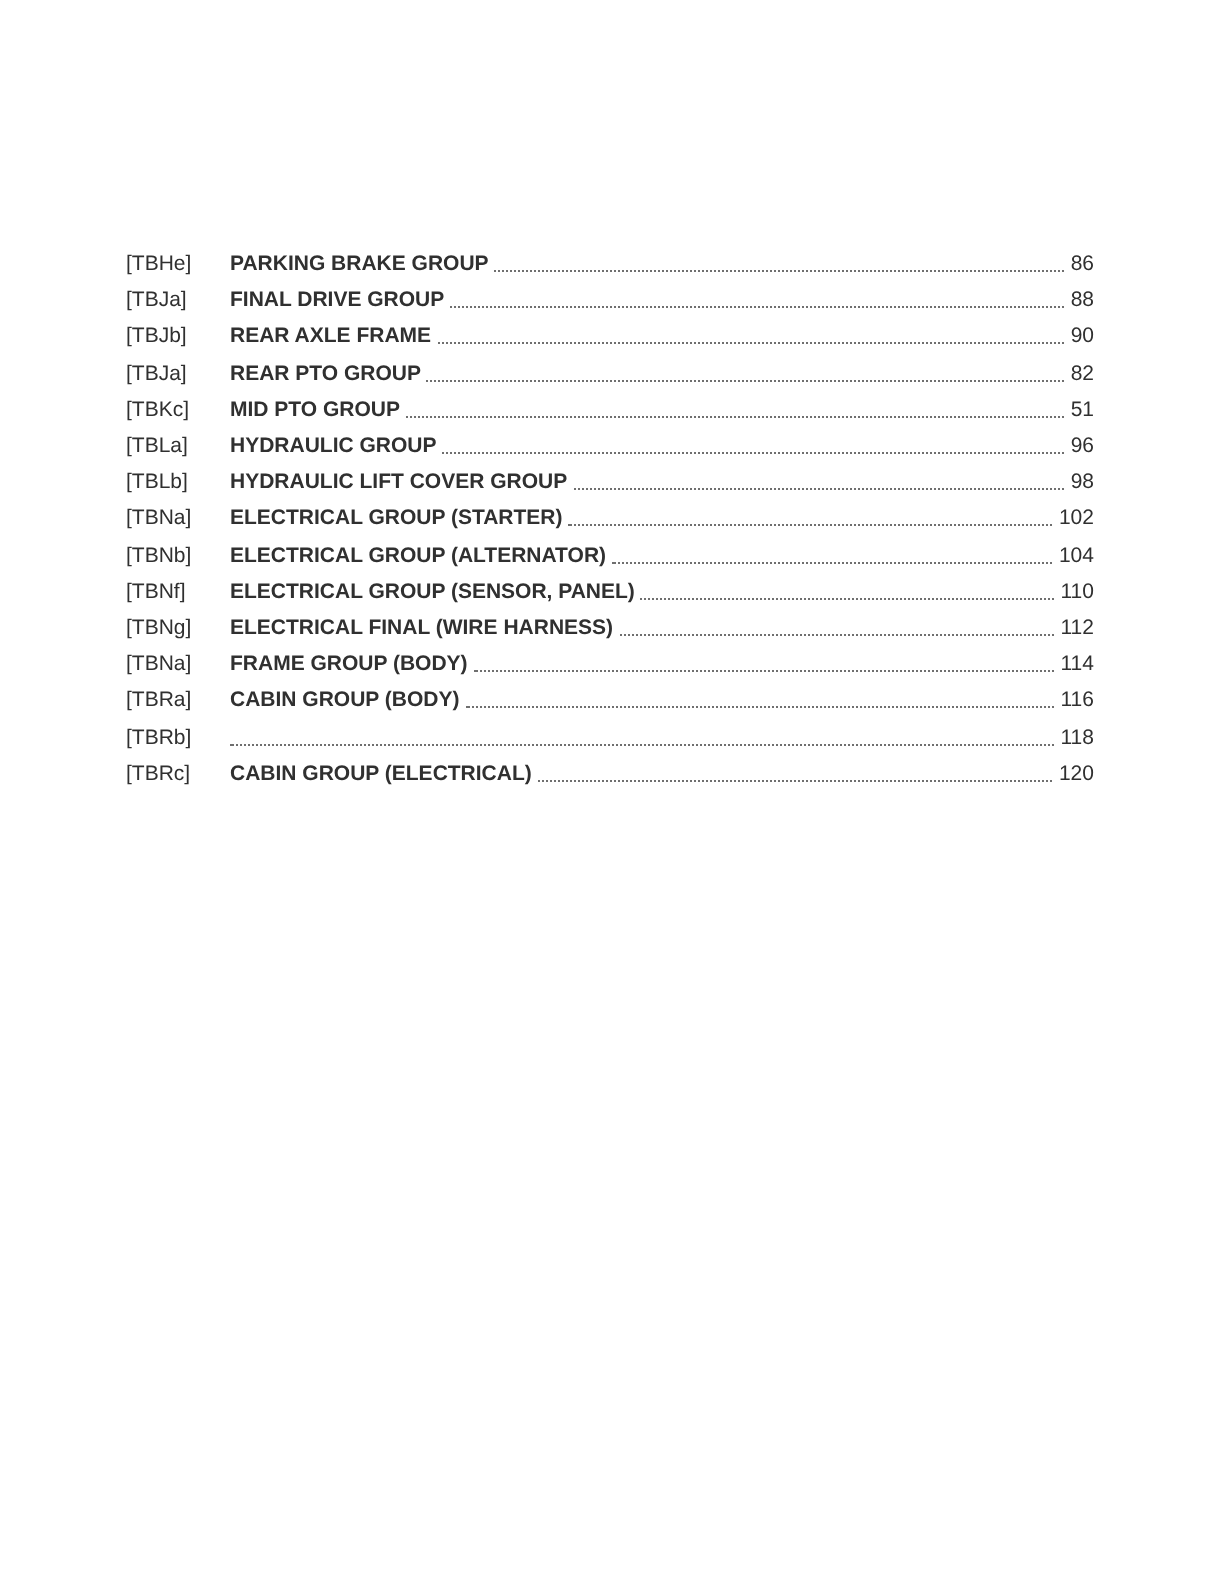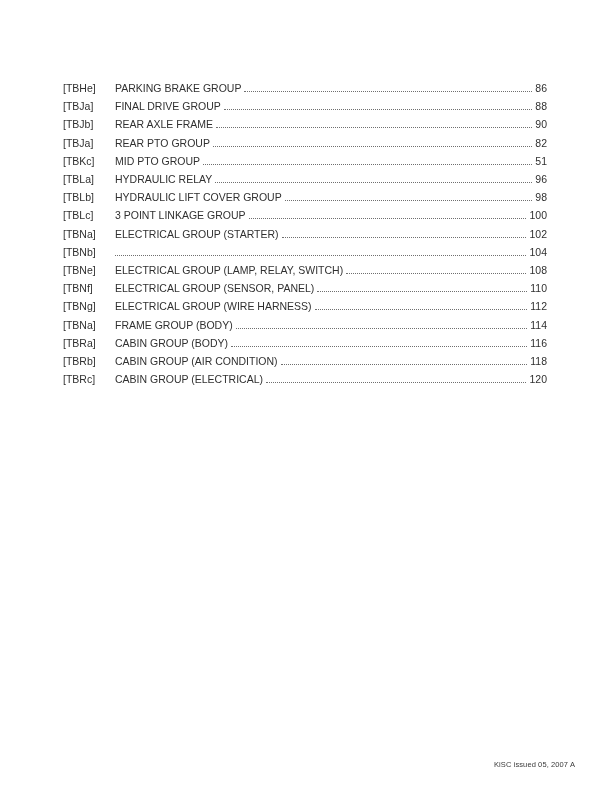--- a/index.html
+++ b/index.html
@@ -9,20 +9,21 @@
     width: 611px;
     height: 792px;
     overflow: hidden;
     font-family: "Liberation Sans", "DejaVu Sans", sans-serif;
   }
   .page {
     position: relative;
     width: 611px;
     height: 624px;
     background: #ffffff;
+    margin-top: 44px;
   }
   .toc {
     position: absolute;
     top: 79px;
     left: 63px;
     right: 64px;
   }
   .toc-row {
     display: flex;
     align-items: center;
@@ -31,20 +32,21 @@
     color: #303030;
     white-space: nowrap;
   }
   .toc-code {
     width: 52px;
     flex: 0 0 52px;
   }
   .toc-title {
     flex: 0 0 auto;
     padding-right: 3px;
+    font-weight: bold;
   }
   .dot-leader {
     flex: 1 1 auto;
     height: 1px;
     border-bottom: 1.4px dotted #6f6f6f;
     margin: 0 3px 0 0;
     transform: translateY(3px);
     min-width: 8px;
   }
   .toc-page {
@@ -91,80 +93,68 @@
         <span class="toc-page">82</span>
       </div>
       <div class="toc-row">
         <span class="toc-code">[TBKc]</span>
         <span class="toc-title">MID PTO GROUP</span>
         <span class="dot-leader"></span>
         <span class="toc-page">51</span>
       </div>
       <div class="toc-row">
         <span class="toc-code">[TBLa]</span>
-        <span class="toc-title">HYDRAULIC RELAY</span>
+        <span class="toc-title">HYDRAULIC GROUP</span>
         <span class="dot-leader"></span>
         <span class="toc-page">96</span>
       </div>
       <div class="toc-row">
         <span class="toc-code">[TBLb]</span>
         <span class="toc-title">HYDRAULIC LIFT COVER GROUP</span>
         <span class="dot-leader"></span>
         <span class="toc-page">98</span>
       </div>
       <div class="toc-row">
-        <span class="toc-code">[TBLc]</span>
-        <span class="toc-title">3 POINT LINKAGE GROUP</span>
-        <span class="dot-leader"></span>
-        <span class="toc-page">100</span>
-      </div>
-      <div class="toc-row">
         <span class="toc-code">[TBNa]</span>
         <span class="toc-title">ELECTRICAL GROUP (STARTER)</span>
         <span class="dot-leader"></span>
         <span class="toc-page">102</span>
       </div>
       <div class="toc-row">
         <span class="toc-code">[TBNb]</span>
+        <span class="toc-title">ELECTRICAL GROUP (ALTERNATOR)</span>
         <span class="dot-leader"></span>
         <span class="toc-page">104</span>
-      </div>
-      <div class="toc-row">
-        <span class="toc-code">[TBNe]</span>
-        <span class="toc-title">ELECTRICAL GROUP (LAMP, RELAY, SWITCH)</span>
-        <span class="dot-leader"></span>
-        <span class="toc-page">108</span>
       </div>
       <div class="toc-row">
         <span class="toc-code">[TBNf]</span>
         <span class="toc-title">ELECTRICAL GROUP (SENSOR, PANEL)</span>
         <span class="dot-leader"></span>
         <span class="toc-page">110</span>
       </div>
       <div class="toc-row">
         <span class="toc-code">[TBNg]</span>
-        <span class="toc-title">ELECTRICAL GROUP (WIRE HARNESS)</span>
+        <span class="toc-title">ELECTRICAL FINAL (WIRE HARNESS)</span>
         <span class="dot-leader"></span>
         <span class="toc-page">112</span>
       </div>
       <div class="toc-row">
         <span class="toc-code">[TBNa]</span>
         <span class="toc-title">FRAME GROUP (BODY)</span>
         <span class="dot-leader"></span>
         <span class="toc-page">114</span>
       </div>
       <div class="toc-row">
         <span class="toc-code">[TBRa]</span>
         <span class="toc-title">CABIN GROUP (BODY)</span>
         <span class="dot-leader"></span>
         <span class="toc-page">116</span>
       </div>
       <div class="toc-row">
         <span class="toc-code">[TBRb]</span>
-        <span class="toc-title">CABIN GROUP (AIR CONDITION)</span>
         <span class="dot-leader"></span>
         <span class="toc-page">118</span>
       </div>
       <div class="toc-row">
         <span class="toc-code">[TBRc]</span>
         <span class="toc-title">CABIN GROUP (ELECTRICAL)</span>
         <span class="dot-leader"></span>
         <span class="toc-page">120</span>
       </div>
     </div>

